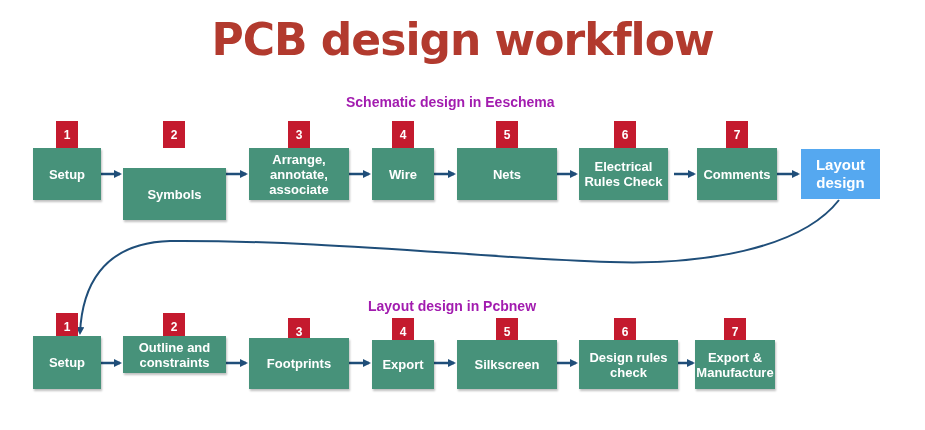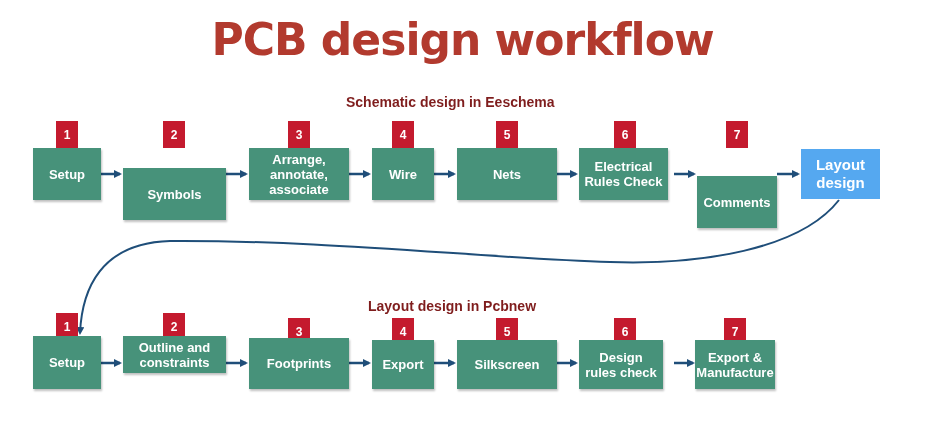--- a/index.html
+++ b/index.html
@@ -3,21 +3,21 @@
 <meta charset="utf-8">
 <style>
   html, body { margin: 0; padding: 0; background: #ffffff; }
   body { width: 925px; height: 430px; position: relative; overflow: hidden; font-family: "Liberation Sans", sans-serif; }
   .title {
     position: absolute; left: 0; width: 925px; top: 14px; text-align: center;
     font-family: "DejaVu Sans", sans-serif; font-weight: bold; font-size: 44px; letter-spacing: -1px;
     color: #b23a2e;
   }
   .section-label {
-    position: absolute; font-weight: bold; font-size: 14px; color: #7f1d1d; white-space: nowrap;
+    position: absolute; font-weight: bold; font-size: 14px; color: #a21caf; white-space: nowrap;
   }
   .step {
     position: absolute; background: #47927a; color: #fff; font-weight: bold; font-size: 13px;
     display: flex; align-items: center; justify-content: center; text-align: center; line-height: 15px;
     box-shadow: 1px 2px 2px rgba(0,0,0,0.25);
   }
   .step.layout-box { background: #55a8f0; font-weight: bold; font-size: 15px; line-height: 18px; box-shadow: none; }
   .badge {
     position: absolute; width: 22px; height: 27px; background: #c41a2e; color: #fff; font-weight: bold; font-size: 12px;
     display: flex; align-items: center; justify-content: center;
@@ -68,21 +68,21 @@
 <div class="badge" style="left:392px; top:121px;">4</div>
 <div class="step" style="left:372px; top:148px; width:62px; height:52px;">Wire</div>
 
 <div class="badge" style="left:496px; top:121px;">5</div>
 <div class="step" style="left:457px; top:148px; width:100px; height:52px;">Nets</div>
 
 <div class="badge" style="left:614px; top:121px;">6</div>
 <div class="step" style="left:579px; top:148px; width:89px; height:52px; padding:0 4px; box-sizing:border-box;">Electrical Rules Check</div>
 
 <div class="badge" style="left:726px; top:121px;">7</div>
-<div class="step" style="left:697px; top:148px; width:80px; height:52px;margin-top:28px;">Comments</div>
+<div class="step" style="left:697px; top:148px; width:80px; height:52px;">Comments</div>
 
 <div class="step layout-box" style="left:801px; top:149px; width:79px; height:50px; padding:0 12px; box-sizing:border-box;">Layout design</div>
 
 <div class="section-label" style="left:368px; top:298px;">Layout design in Pcbnew</div>
 
 <div class="badge" style="left:56px; top:313px;">1</div>
 <div class="step" style="left:33px; top:336px; width:68px; height:53px;">Setup</div>
 
 <div class="badge" style="left:163px; top:313px;">2</div>
 <div class="step" style="left:123px; top:336px; width:103px; height:37px; padding:10px 8px; box-sizing:border-box;">Outline and constraints</div>
@@ -90,16 +90,16 @@
 <div class="badge" style="left:288px; top:318px;">3</div>
 <div class="step" style="left:249px; top:338px; width:100px; height:51px;">Footprints</div>
 
 <div class="badge" style="left:392px; top:318px;">4</div>
 <div class="step" style="left:372px; top:340px; width:62px; height:49px;">Export</div>
 
 <div class="badge" style="left:496px; top:318px;">5</div>
 <div class="step" style="left:457px; top:340px; width:100px; height:49px;">Silkscreen</div>
 
 <div class="badge" style="left:614px; top:318px;">6</div>
-<div class="step" style="left:579px; top:340px; width:84px; height:49px; padding:0 6px; box-sizing:border-box;">Design rules check</div>
+<div class="step" style="left:579px; top:340px; width:99px; height:49px; padding:0 6px; box-sizing:border-box;">Design rules check</div>
 
 <div class="badge" style="left:724px; top:318px;">7</div>
 <div class="step" style="left:695px; top:340px; width:80px; height:49px;">Export &amp; Manufacture</div>
 
 </body></html>

